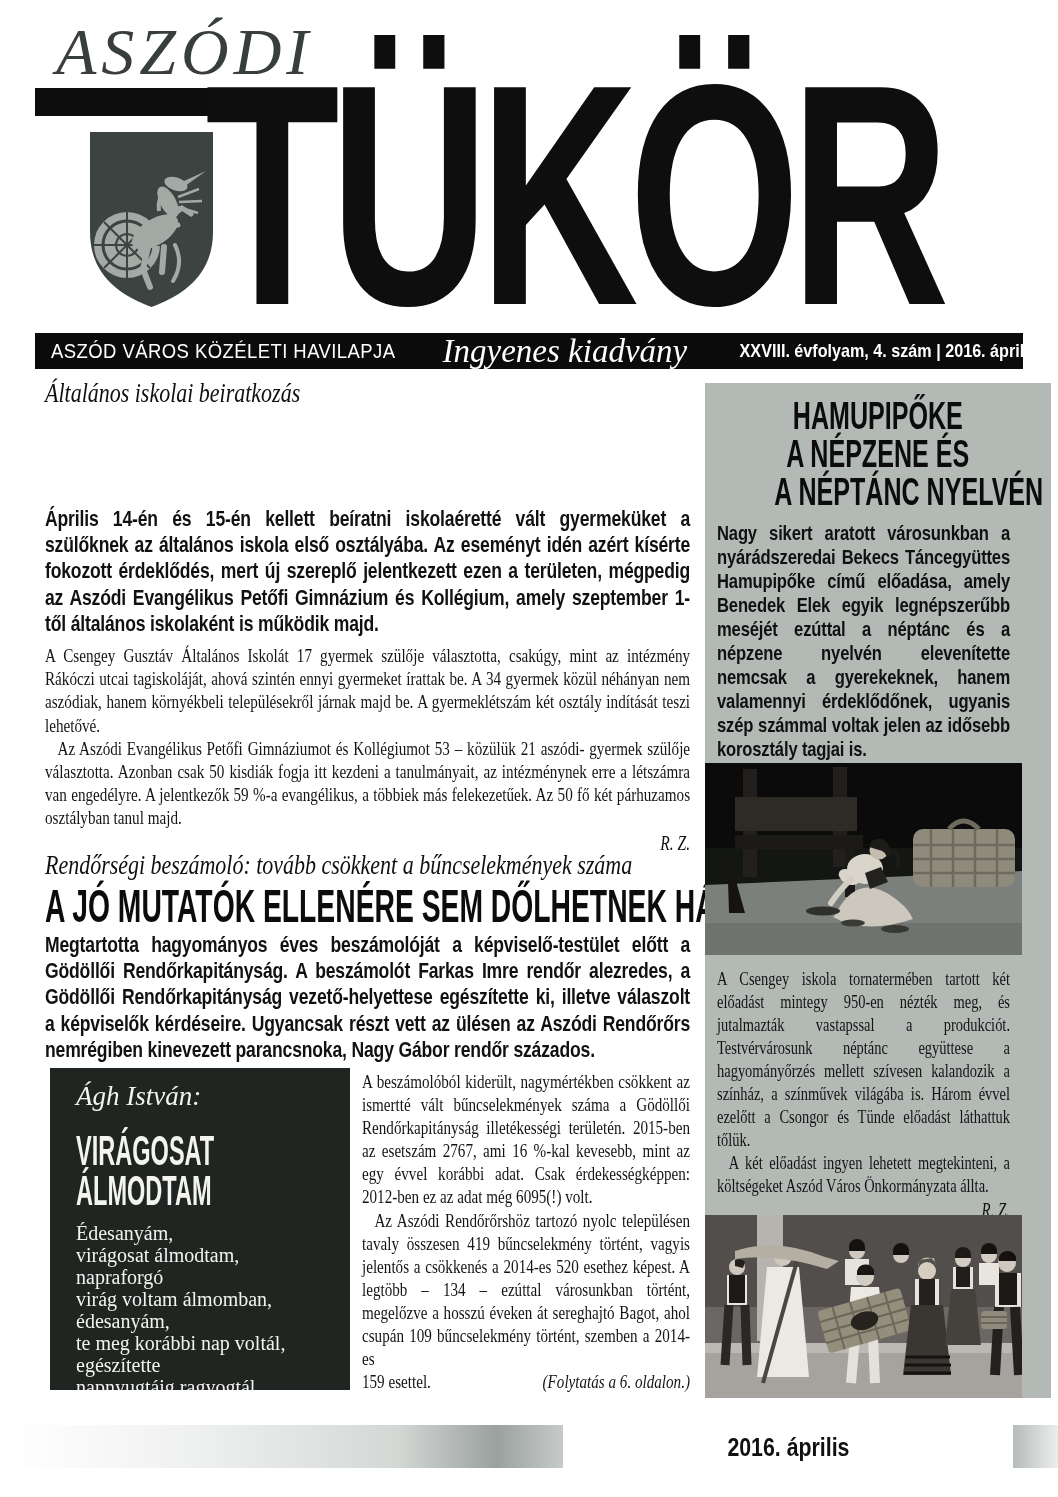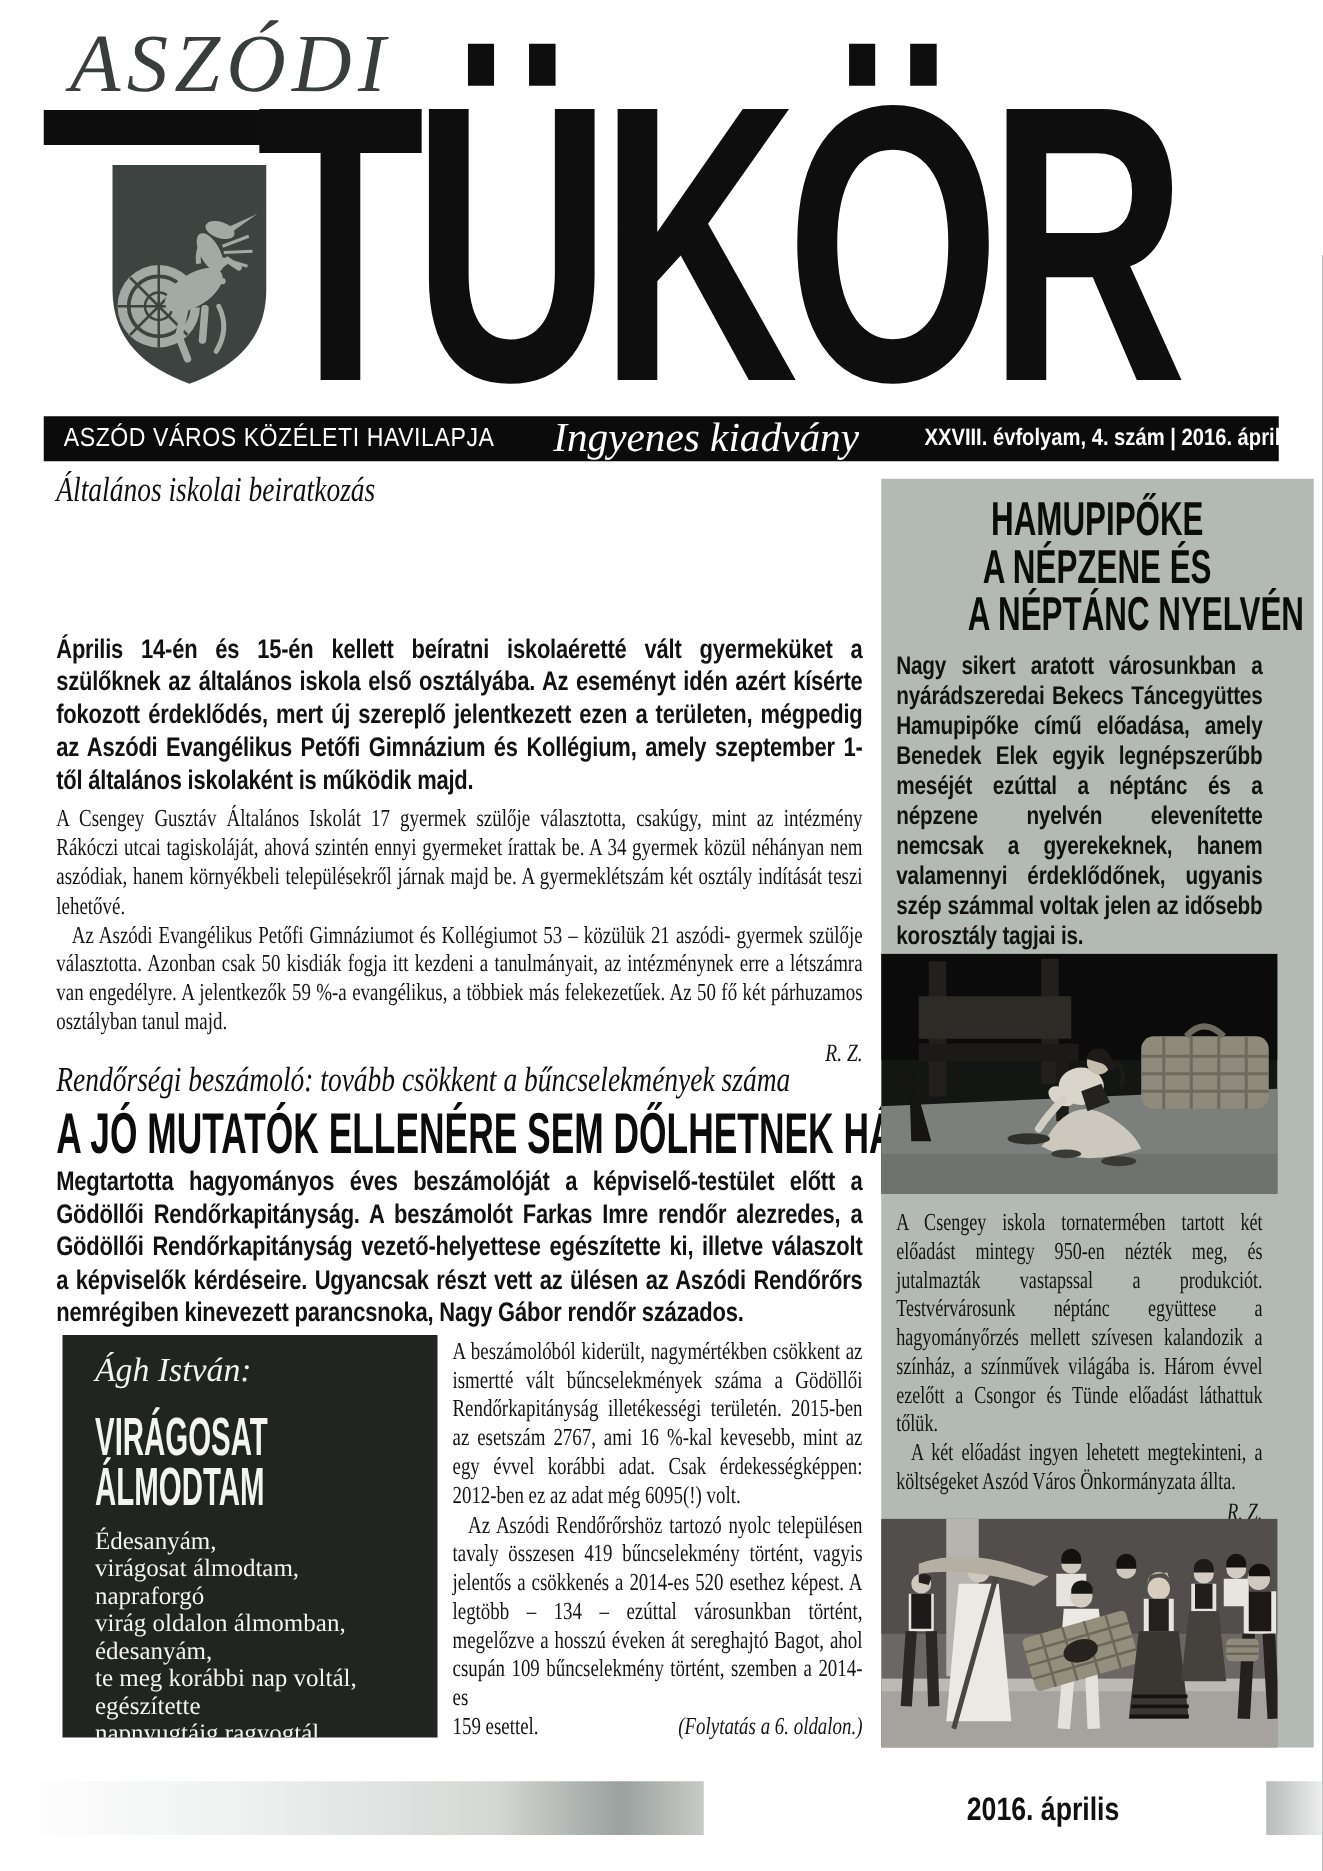--- a/index.html
+++ b/index.html
@@ -64,21 +64,21 @@
   .sb-lede { position:absolute; top:138px; left:12px; font-size:20.5px; line-height:24px; }
   .sb-photo1 { position:absolute; top:380px; left:0; }
   .sb-caption { position:absolute; top:584px; left:12px; }
   .sb-photo2 { position:absolute; bottom:0; left:0; }
   
   .f-barL { position:absolute; left:10px; top:1425px; width:553px; height:43px;
             background:linear-gradient(90deg,#ffffff 0%,#eef0ef 35%,#d3d8d5 70%,#9ba19e 88%,#c6cbc8 100%); }
   .f-barR { position:absolute; left:1013px; top:1425px; width:45px; height:43px;
             background:linear-gradient(90deg,#b6bcb9 0%,#eceeed 100%); }
   .f-date { position:absolute; left:563px; top:1432px; width:450px; text-align:center;
-            font-family:"Liberation Sans",sans-serif; font-weight:700; font-size:26px; color:#101010;padding-left:46px; }
+            font-family:"Liberation Sans",sans-serif; font-weight:700; font-size:26px; color:#101010; }
   .f-date span { display:inline-block; transform:scaleX(.82); }
 </style>
 </head>
 <body>
 
 <div class="page">
 
   <div class="m-overtitle">ASZÓDI</div>
   <div class="m-bar"></div>
   <div class="m-title">TÜKÖR</div>
@@ -141,21 +141,21 @@
   <div class="poembox">
     <div class="poem-author">Ágh István:</div>
     <div class="poem-title">
       <span style="display:block;"><span style="display:inline-block; transform:scaleX(.74); transform-origin:0 50%;">VIRÁGOSAT</span></span>
       <span style="display:block;"><span style="display:inline-block; transform:scaleX(.74); transform-origin:0 50%;">ÁLMODTAM</span></span>
     </div>
     <div class="poem-lines">
       <span>Édesanyám,</span>
       <span>virágosat álmodtam,</span>
       <span>napraforgó</span>
-      <span>virág oldalon álmomban,</span>
+      <span>virág voltam álmomban,</span>
       <span>édesanyám,</span>
       <span>te meg korábbi nap voltál,</span>
       <span>egészítette</span>
       <span>napnyugtáig ragyogtál.</span>
     </div>
   </div>
 
   <div class="abs" style="left:362px; top:1070px; width:328px;">
     <div class="squeeze serifbody" style="width:423px; transform:scaleX(.7754); font-size:19.5px; line-height:23.1px;">
       <p>A beszámolóból kiderült, nagymértékben csökkent az ismertté vált bűncselekmények száma a Gödöllői Rendőrkapitányság illetékességi területén. 2015-ben az esetszám 2767, ami 16 %-kal kevesebb, mint az egy évvel korábbi adat. Csak érdekességképpen: 2012-ben ez az adat még 6095(!) volt.</p>

